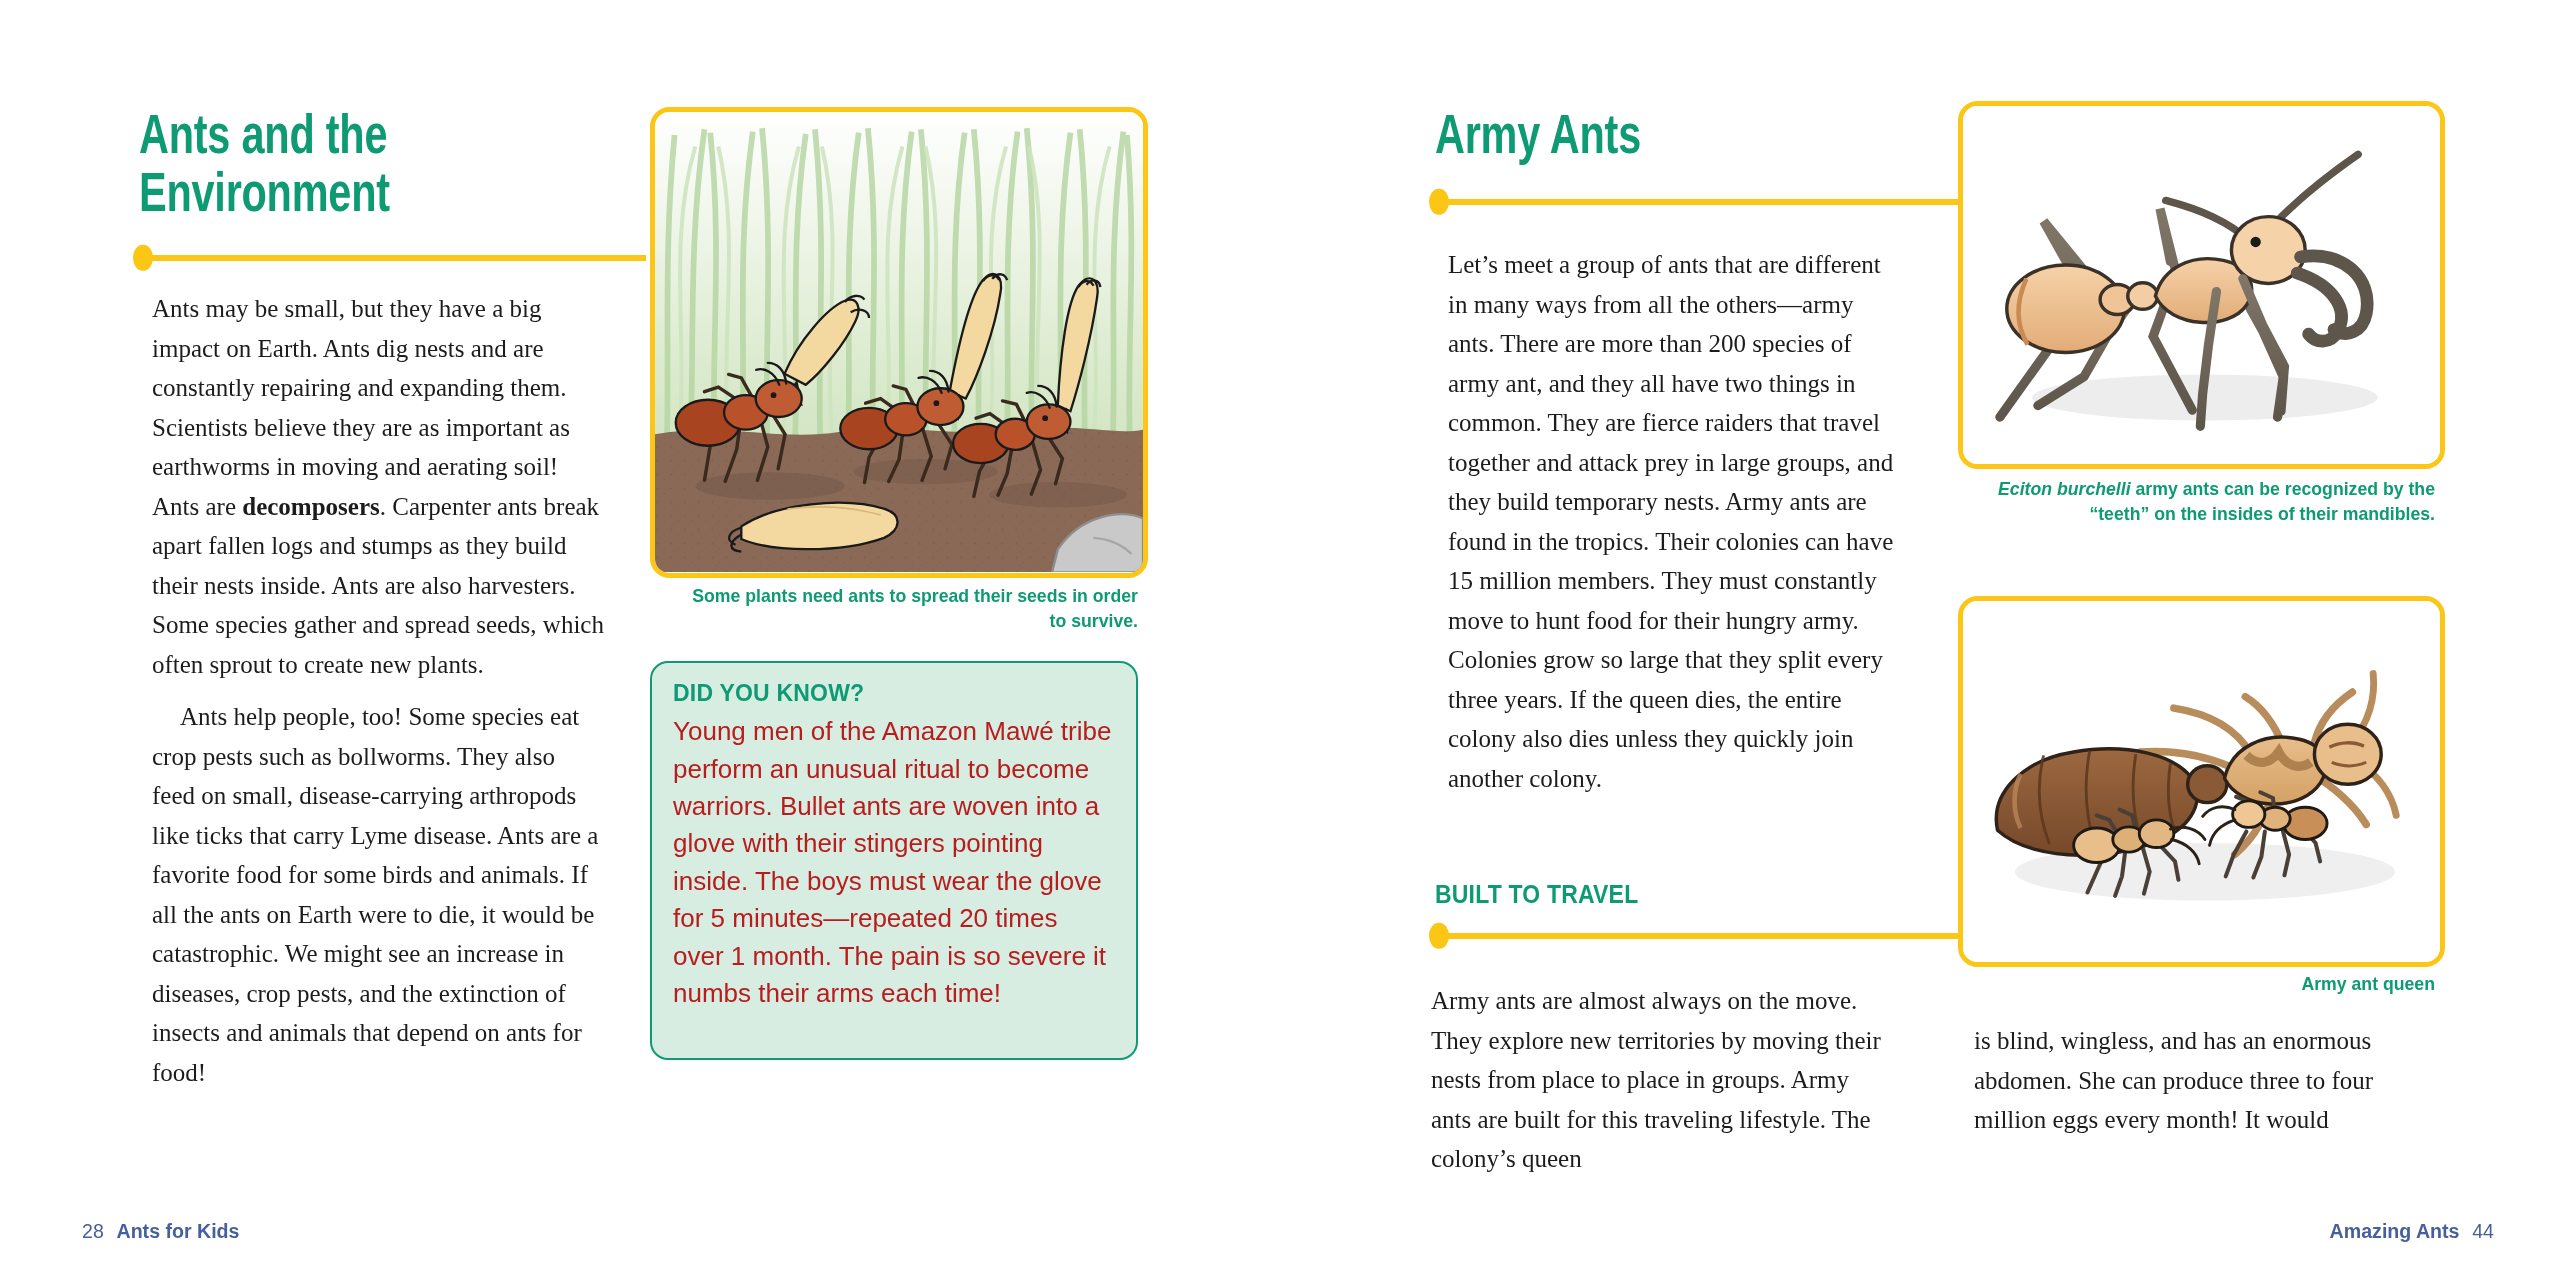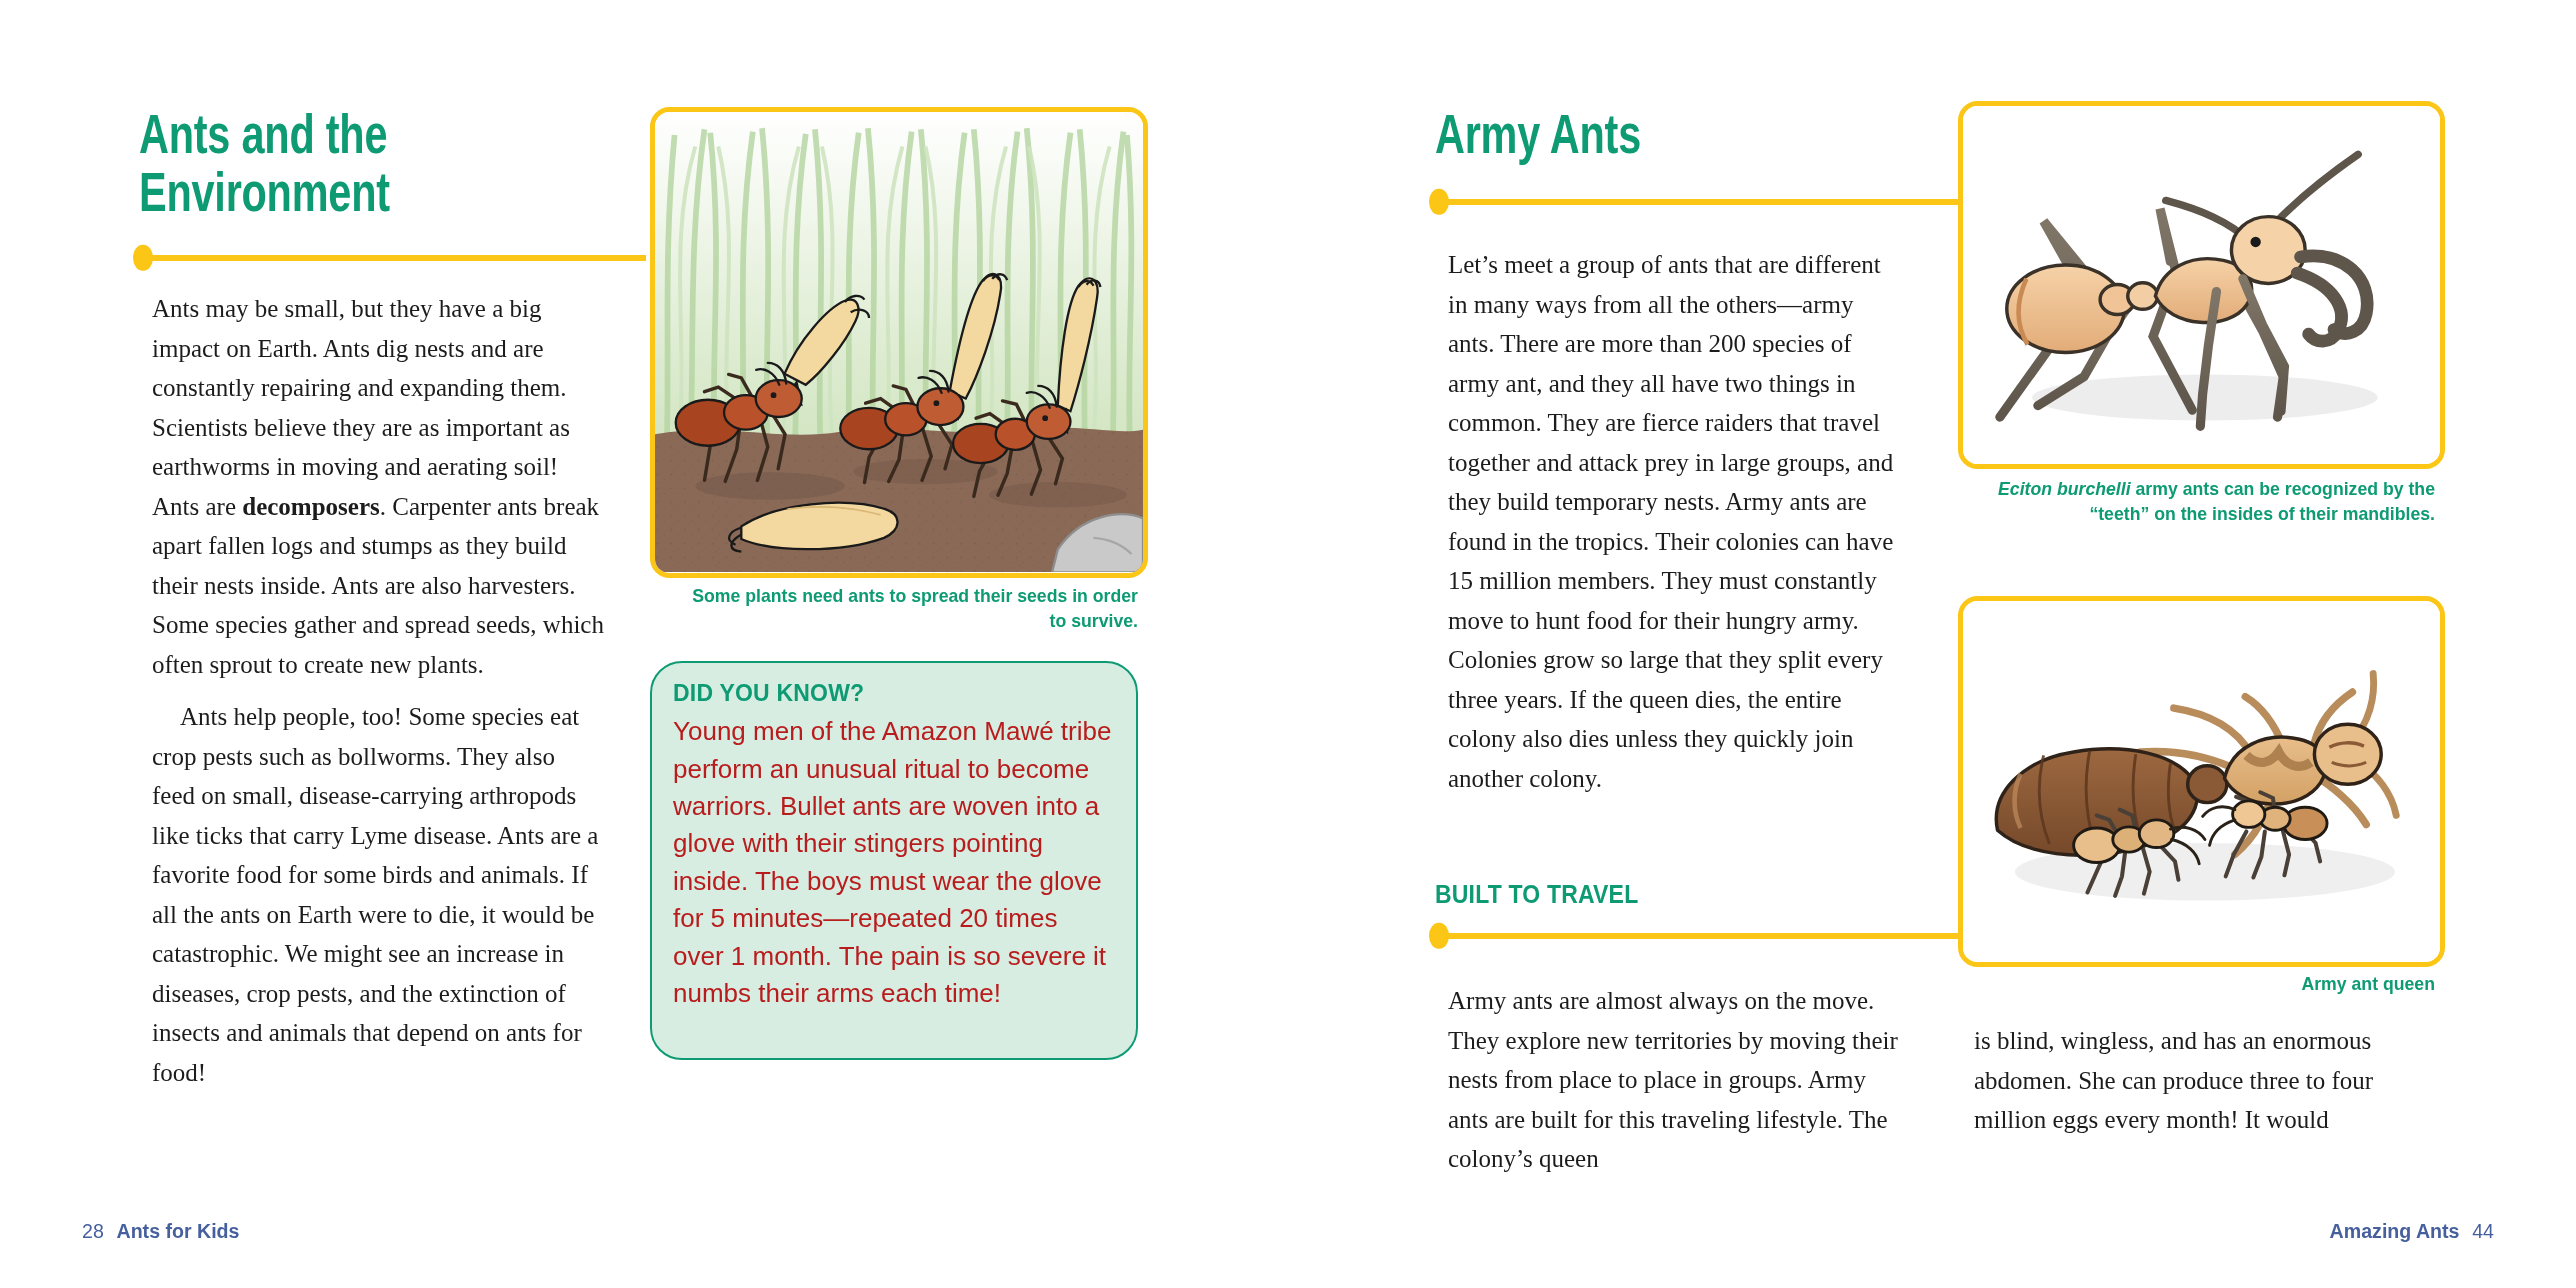--- a/index.html
+++ b/index.html
@@ -88,21 +88,21 @@
     transform: scaleX(0.93);
   }
   .caption.right { text-align: right; transform-origin: right top; }
   .caption i { font-style: italic; }
 
   
   .dyk {
     position: absolute;
     background: #D7EDE2;
     border: 2.9px solid #0E9B74;
-    border-radius: 32px;
+    border-radius: 18px;
     box-sizing: border-box;
     padding: 17.3px 21px 19.6px 21px;
   }
   .dyk-title {
     font-family: "Liberation Sans", sans-serif;
     font-weight: 700;
     color: #0E9B74;
     font-size: 23px;
     letter-spacing: 0.2px;
     margin-bottom: 5.8px;
@@ -306,21 +306,21 @@
     <div class="rule" style="left:147px; top:199px; width:524px;"></div>
 
     <div class="body-col" style="left:147px; top:232px; width:484px;">
       <p>Let’s meet a group of ants that are different in many ways from all the others—army ants. There are more than 200 species of army ant, and they all have two things in common. They are fierce raiders that travel together and attack prey in large groups, and they build temporary nests. Army ants are found in the tropics. Their colonies can have 15 million members. They must constantly move to hunt food for their hungry army. Colonies grow so large that they split every three years. If the queen dies, the entire colony also dies unless they quickly join another colony.</p>
     </div>
 
     <div class="subhead" style="left:147px; top:880px;">BUILT TO TRAVEL</div>
 
     <div class="rule" style="left:147px; top:933px; width:524px;"></div>
 
-    <div class="body-col" style="left:147px; top:968px; width:484px;">
+    <div class="body-col" style="left:130px; top:968px; width:484px;">
       <p>Army ants are almost always on the move. They explore new territories by moving their nests from place to place in groups. Army ants are built for this traveling lifestyle. The colony’s queen</p>
     </div>
 
     <div class="body-col" style="left:673px; top:1008px; width:501px;">
       <p>is blind, wingless, and has an enormous abdomen. She can produce three to four million eggs every month! It would</p>
     </div>
 
     <div class="frame" style="left:670px; top:101px; width:477px; height:358px;">
       <svg class="art" viewBox="0 0 828 622" preserveAspectRatio="none">
         <defs>

